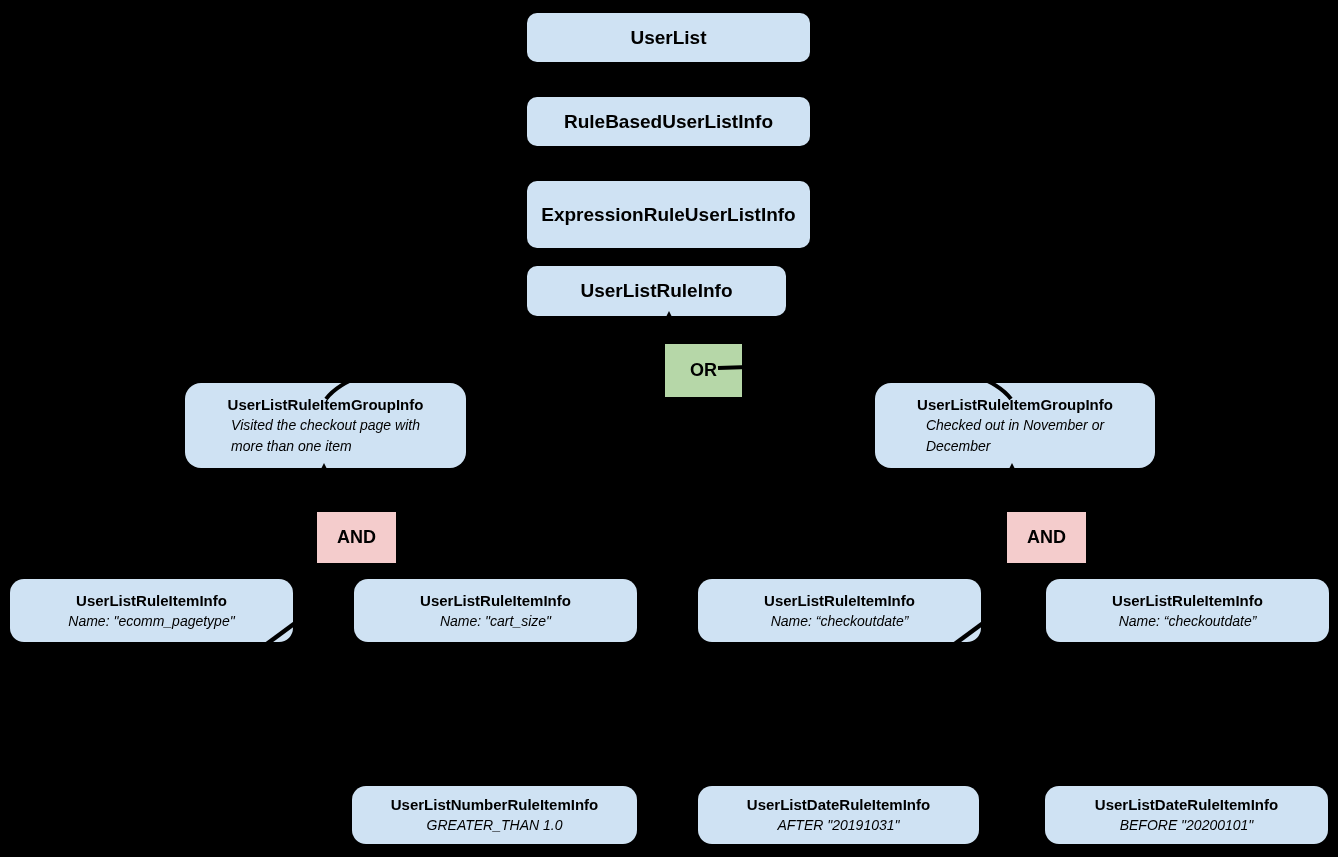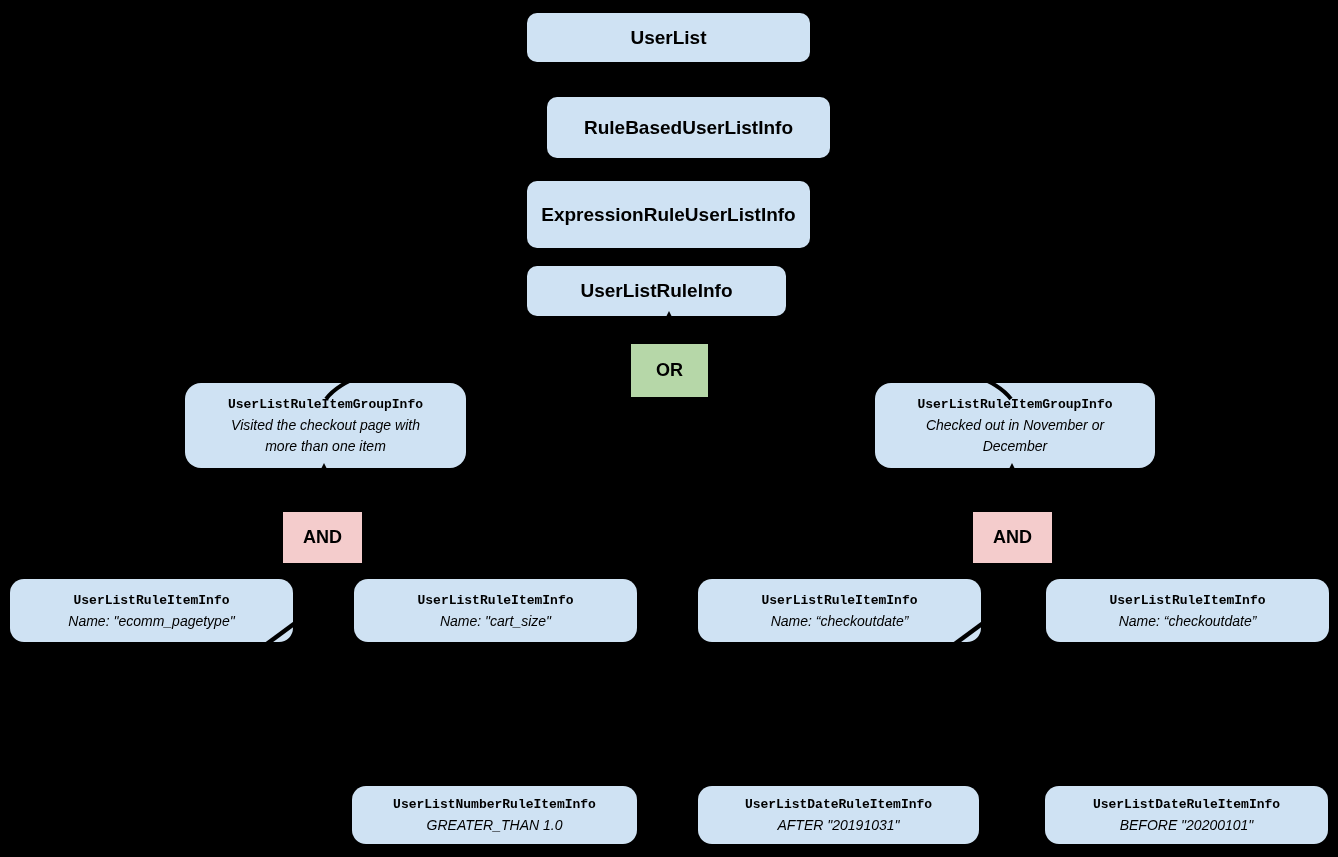--- a/index.html
+++ b/index.html
@@ -12,48 +12,48 @@
     font-family: "Liberation Sans", sans-serif;
   }
   .box {
     position: absolute;
     background: #cfe2f3;
     color: #000;
     display: flex;
     flex-direction: column;
     align-items: center;
     justify-content: center;
-    text-align: center;
     box-sizing: border-box;
     padding: 2px 12px;
   }
   .box .title { font-weight: bold; font-size: 19px; line-height: 22px; }
-  .box.small .title { font-size: 13px; line-height: 21px; font-family: Liberation Mono, monospace; }
+  .box.small .title { font-size: 15px; line-height: 21px; }
   .box .desc {
     font-style: italic;
     font-size: 14px;
     line-height: 21px;
     white-space: pre-line;
   }
   .op {
     position: absolute;
     background: #b6d7a8;
     color: #000;
     display: flex;
     align-items: center;
     justify-content: center;
     font-weight: bold;
     font-size: 18px;
     box-sizing: border-box;
+    margin-left: 34px;
   }
   .op.pink { background: #f4cccc; text-align: right; }
 
   
   #n-userlist  { left: 527px; top: 13px;  width: 283px; height: 49px; border-radius: 10px; }
-  #n-rulebased { left: 527px; top: 97px;  width: 283px; height: 61px; border-radius: 10px; margin-left: 20px; }
+  #n-rulebased { left: 527px; top: 97px;  width: 283px; height: 49px; border-radius: 10px; }
   #n-expr      { left: 527px; top: 181px; width: 283px; height: 67px; border-radius: 10px; }
   #n-ruleinfo  { left: 527px; top: 266px; width: 259px; height: 50px; border-radius: 10px; }
   
   #n-or    { left: 631px; top: 344px; width: 77px; height: 53px; }
   #n-and-l { left: 283px; top: 512px; width: 79px; height: 51px; }
   #n-and-r { left: 973px; top: 512px; width: 79px; height: 51px; }
   
   #n-group-l { left: 185px; top: 383px; width: 281px; height: 85px; border-radius: 16px; }
   #n-group-r { left: 875px; top: 383px; width: 280px; height: 85px; border-radius: 16px; }
   

